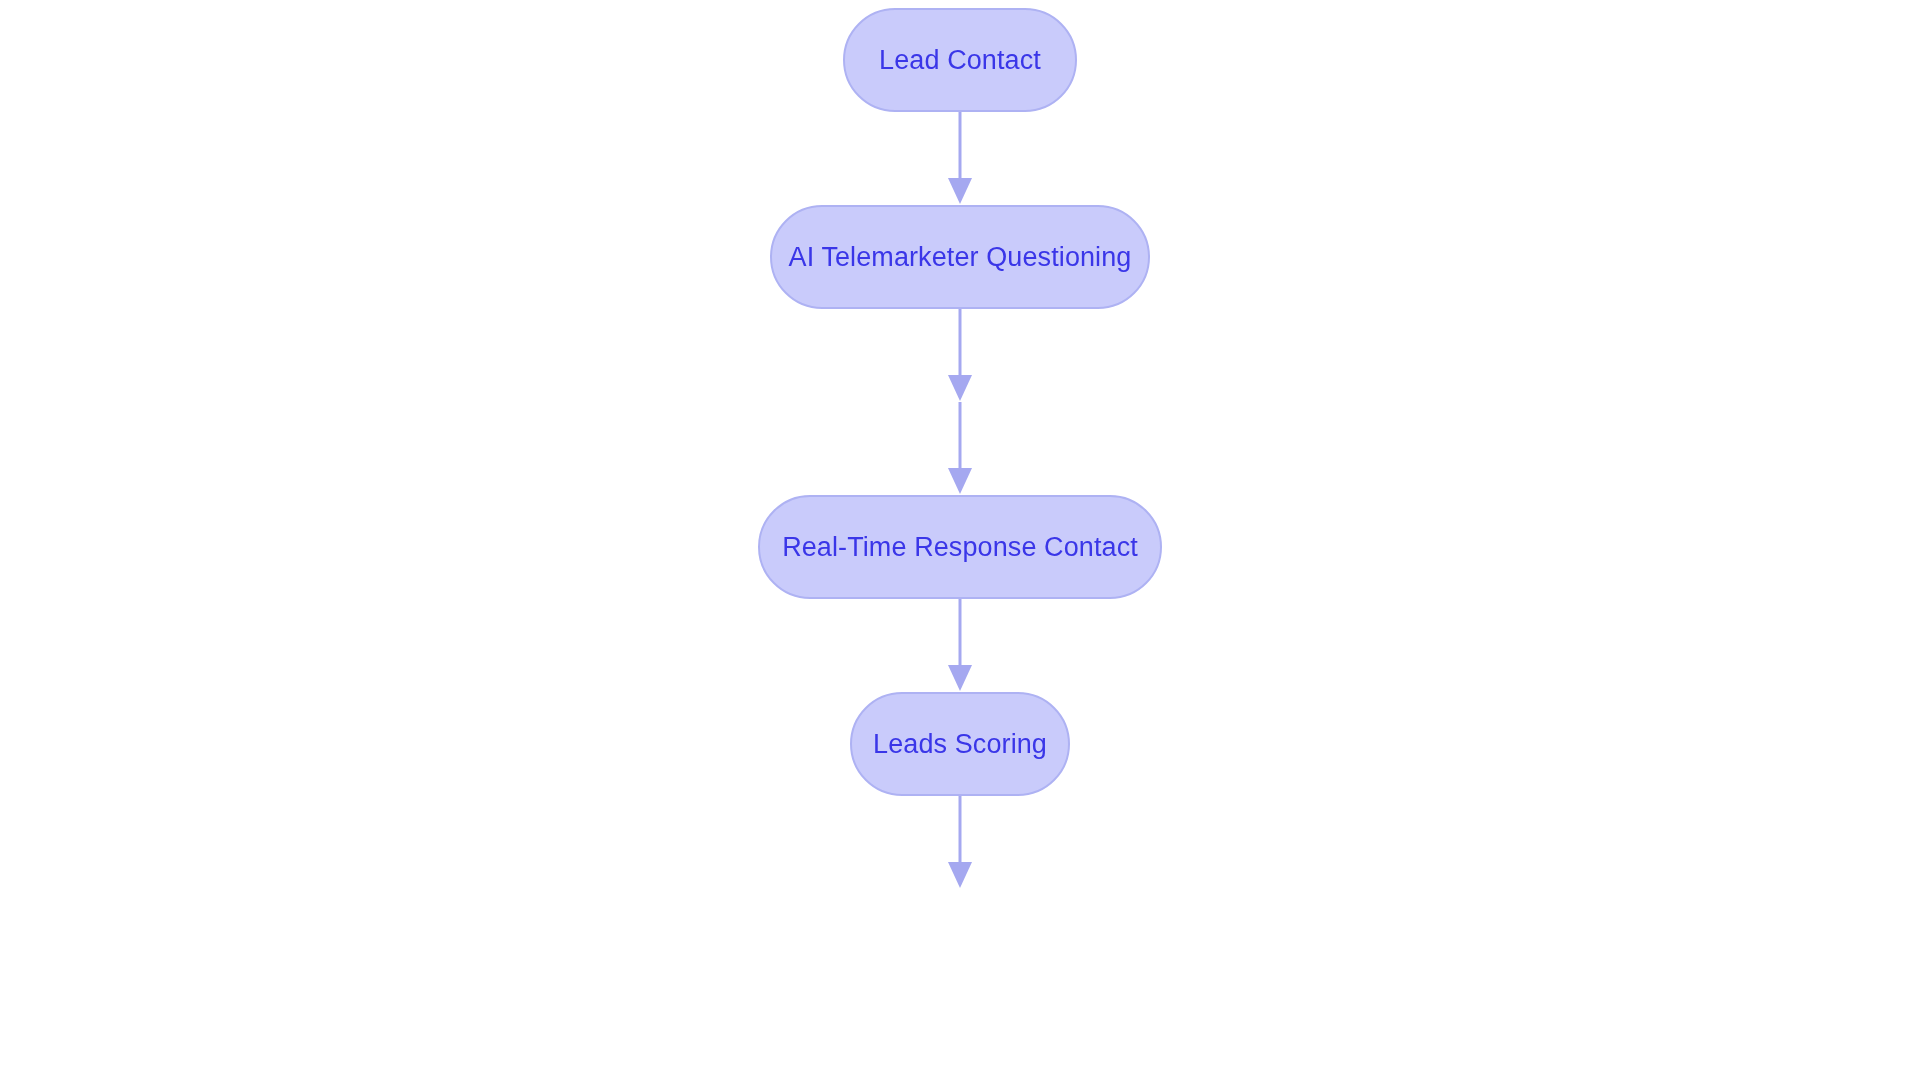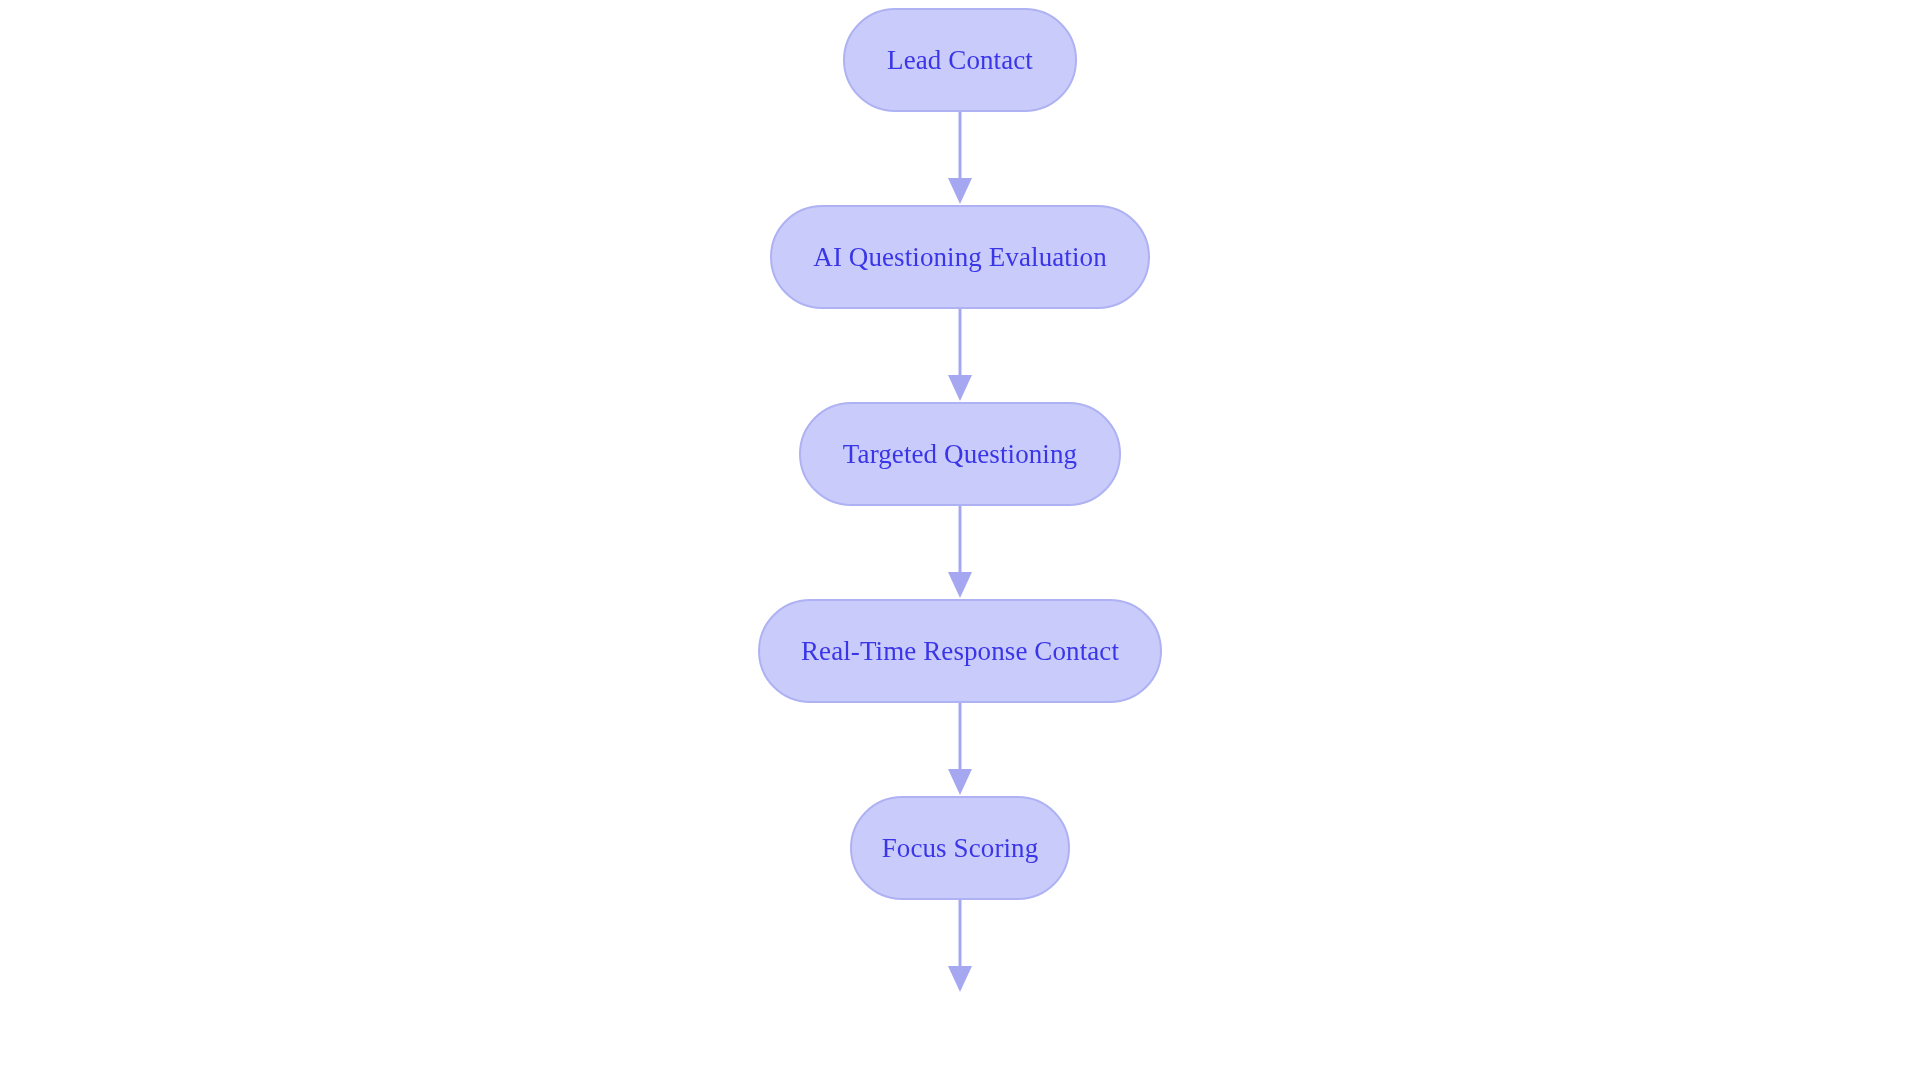--- a/index.html
+++ b/index.html
@@ -46,21 +46,21 @@
     padding: 0 46px;
     white-space: nowrap;
   }
 
   .node-label {
     color: #3a36e8;
     font-size: 27px;
     font-weight: 400;
     line-height: 1;
     letter-spacing: 0.1px;
-    font-family: Liberation Serif, serif;
+    font-family: Liberation Sans, sans-serif;
   }
 
   .connector {
     width: 40px;
     height: 93px;
     display: block;
     flex: 0 0 auto;
   }
 
   .n0 { margin-top: 8px; }
@@ -74,48 +74,45 @@
     <div class="node n0" style="width:234px">
       <span class="node-label">Lead Contact</span>
     </div>
 
     <svg class="connector" viewBox="0 0 40 93">
       <line x1="20" y1="0" x2="20" y2="70" stroke="#a5a8f0" stroke-width="3"></line>
       <polygon points="20,92 8,66 32,66" fill="#a5a8f0"></polygon>
     </svg>
 
     <div class="node" style="width:380px">
-      <span class="node-label">AI Questioning Evaluation</span>
+      <span class="node-label">AI Telemarketer Questioning</span>
     </div>
 
     <svg class="connector" viewBox="0 0 40 93">
       <line x1="20" y1="0" x2="20" y2="70" stroke="#a5a8f0" stroke-width="3"></line>
       <polygon points="20,92 8,66 32,66" fill="#a5a8f0"></polygon>
     </svg>
 
-    <div class="node" style="width:322px">
-      <span class="node-label">Targeted Questioning</span>
-    </div>
 
     <svg class="connector" viewBox="0 0 40 93">
       <line x1="20" y1="0" x2="20" y2="70" stroke="#a5a8f0" stroke-width="3"></line>
       <polygon points="20,92 8,66 32,66" fill="#a5a8f0"></polygon>
     </svg>
 
     <div class="node" style="width:404px">
       <span class="node-label">Real-Time Response Contact</span>
     </div>
 
     <svg class="connector" viewBox="0 0 40 93">
       <line x1="20" y1="0" x2="20" y2="70" stroke="#a5a8f0" stroke-width="3"></line>
       <polygon points="20,92 8,66 32,66" fill="#a5a8f0"></polygon>
     </svg>
 
     <div class="node" style="width:220px">
-      <span class="node-label">Focus Scoring</span>
+      <span class="node-label">Leads Scoring</span>
     </div>
 
     <svg class="connector" viewBox="0 0 40 93">
       <line x1="20" y1="0" x2="20" y2="70" stroke="#a5a8f0" stroke-width="3"></line>
       <polygon points="20,92 8,66 32,66" fill="#a5a8f0"></polygon>
     </svg>
 
 
   </div>
 </div>

